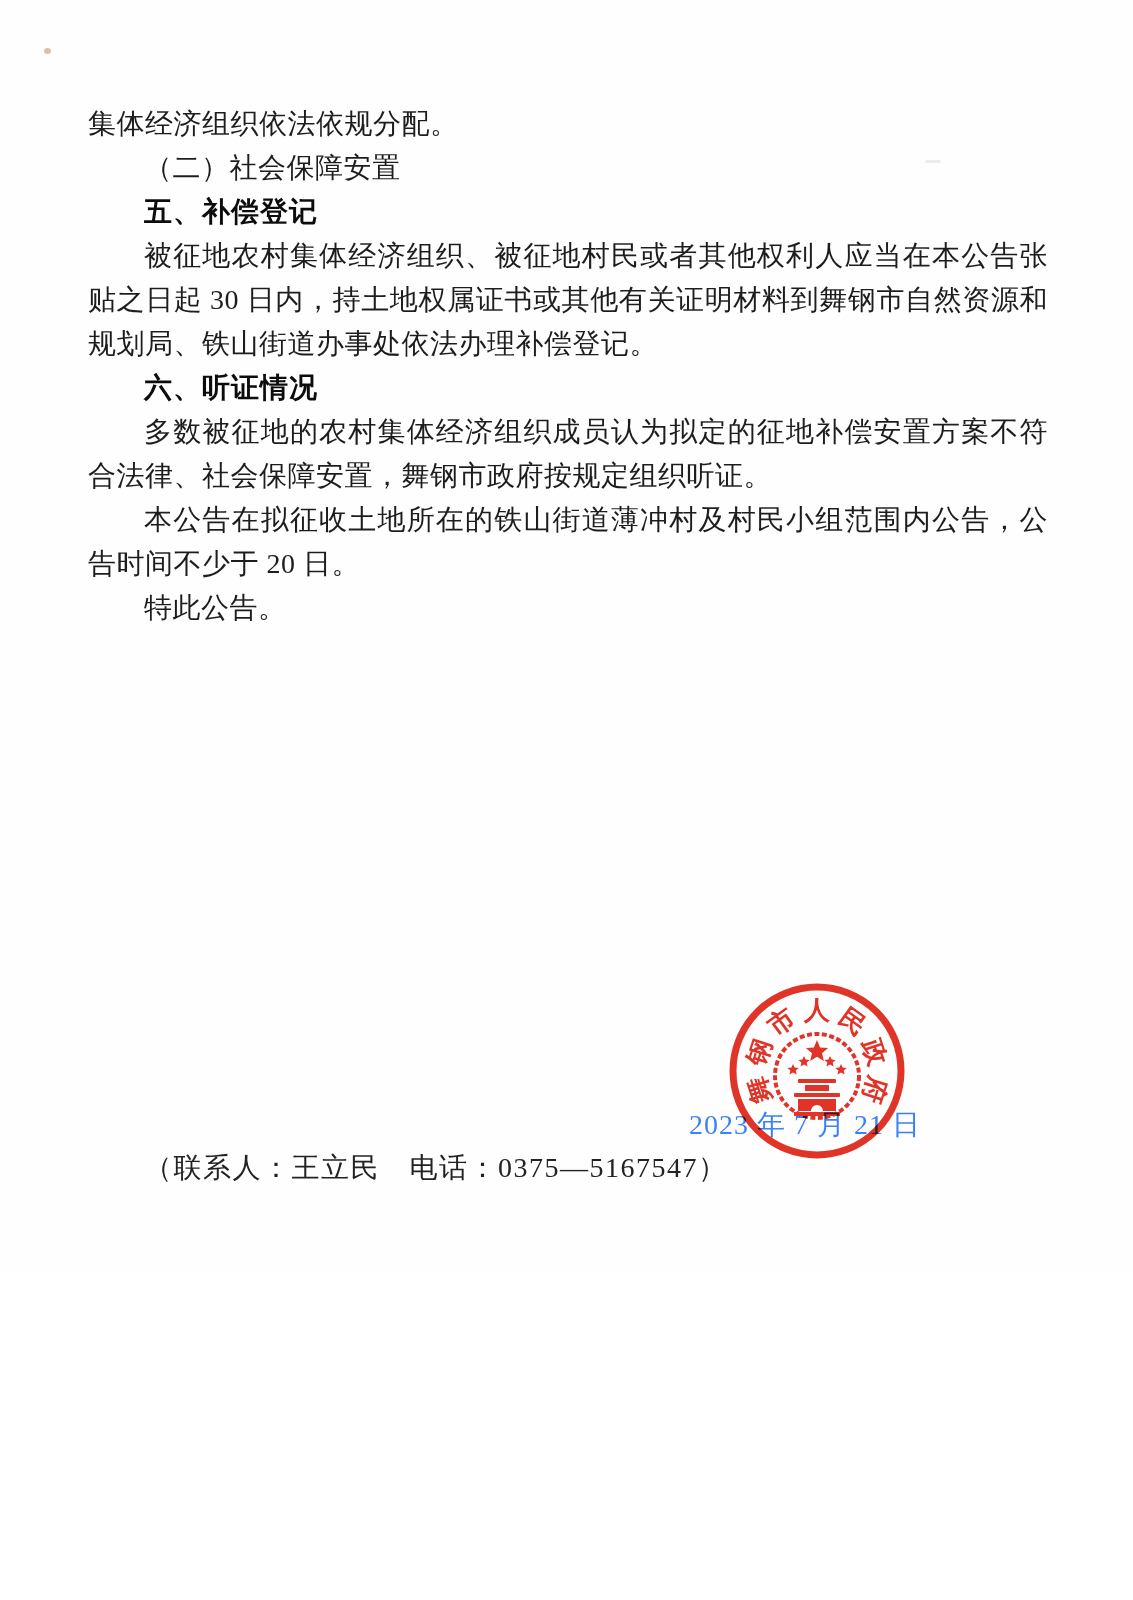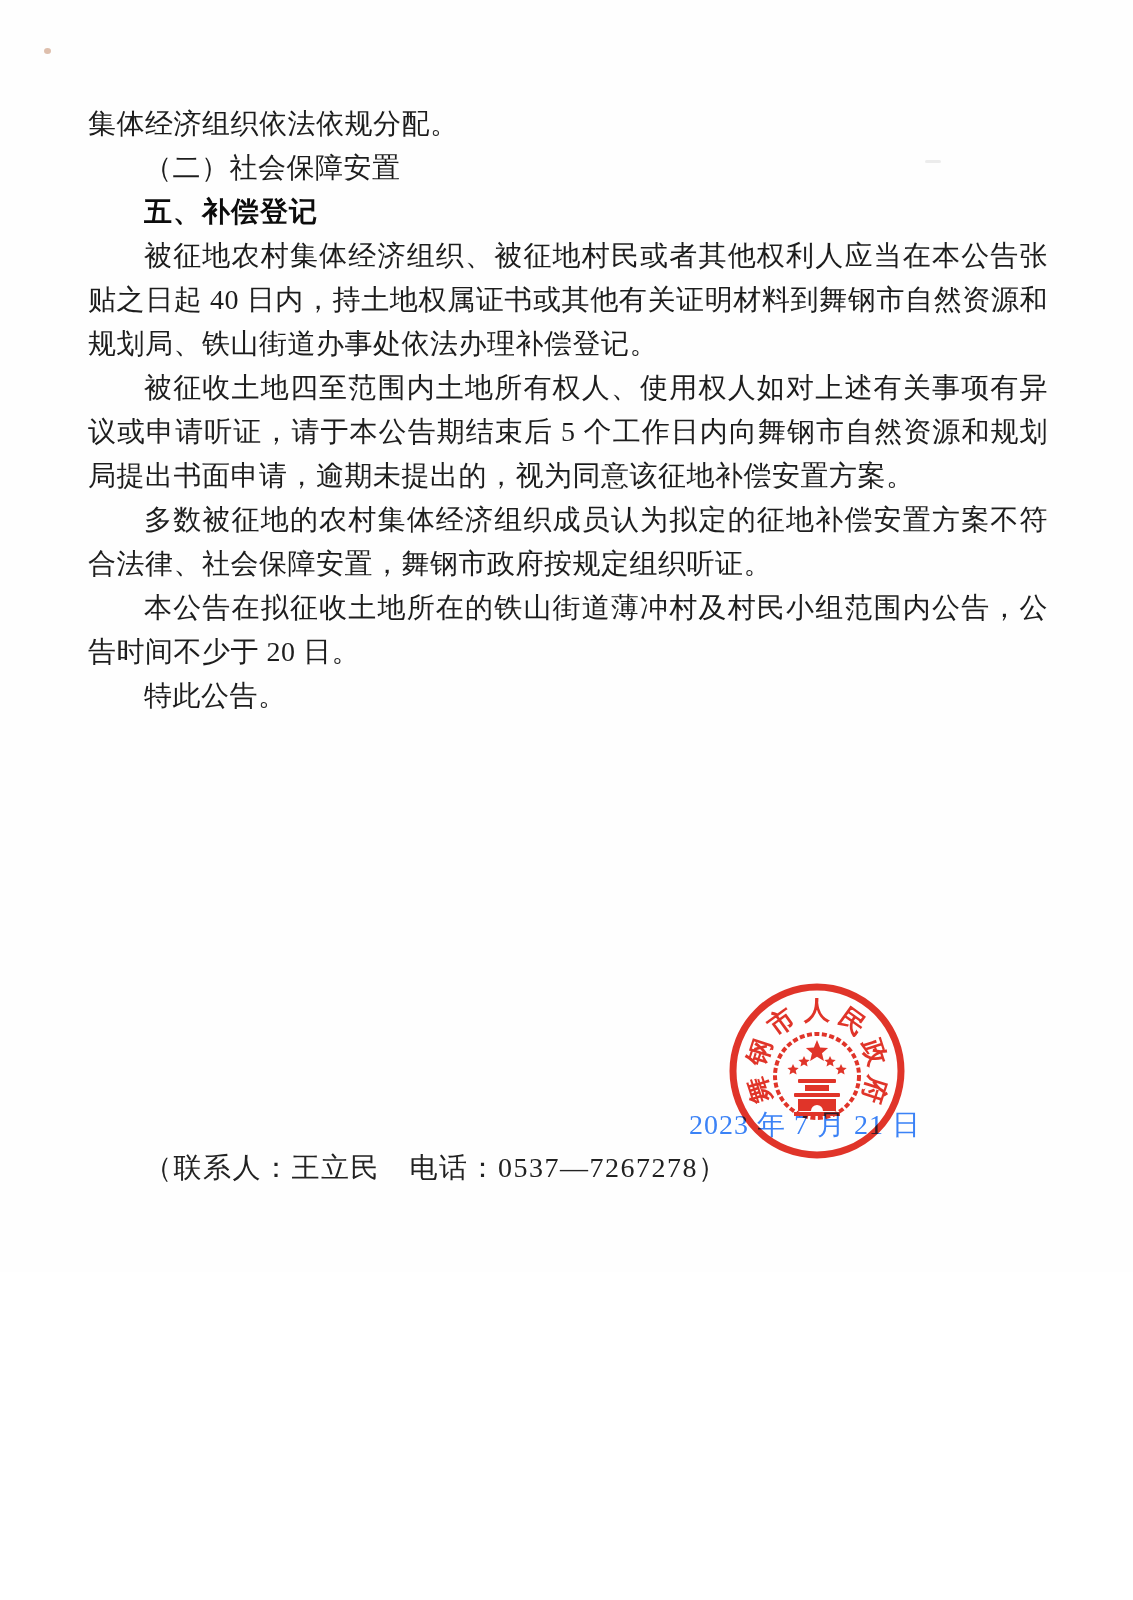--- a/index.html
+++ b/index.html
@@ -77,22 +77,22 @@
 
 <div class="page">
 
   <div class="speck-a"></div>
   <div class="speck-b"></div>
 
   <div class="content">
     <p class="noindent">集体经济组织依法依规分配。</p>
     <p class="indent">（二）社会保障安置</p>
     <p class="heading">五、补偿登记</p>
-    <p class="indent">被征地农村集体经济组织、被征地村民或者其他权利人应当在本公告张贴之日起 40 日内，持土地权属证书或其他有关证明材料到舞钢市自然资源和规划局、铁山街道办事处依法办理补偿登记。</p>
-    <p class="indent">被征收土地四至范围内土地所有权人、使用权人如对上述有关事项有异议或申请听证，请于本公告期结束后 5 个工作日内向舞钢市自然资源和规划局提出书面申请，逾期未提出的，视为同意该征地补偿安置方案。</p>
+    <p class="indent">被征地农村集体经济组织、被征地村民或者其他权利人应当在本公告张贴之日起 30 日内，持土地权属证书或其他有关证明材料到舞钢市自然资源和规划局、铁山街道办事处依法办理补偿登记。</p>
+    <p class="heading">六、听证情况</p>
     <p class="indent">多数被征地的农村集体经济组织成员认为拟定的征地补偿安置方案不符合法律、社会保障安置，舞钢市政府按规定组织听证。</p>
     <p class="indent">本公告在拟征收土地所在的铁山街道薄冲村及村民小组范围内公告，公告时间不少于 20 日。</p>
     <p class="indent">特此公告。</p>
   </div>
 
   <div class="date-line">2023 年 7 月 21 日</div>
 
   <div class="seal">
     <svg viewBox="0 0 182 182" xmlns="http://www.w3.org/2000/svg">
       <g fill="#df2418" stroke="none">
@@ -122,15 +122,15 @@
           <rect x="72" y="99" width="38" height="4" rx="1"></rect>
           <rect x="79" y="105" width="24" height="6"></rect>
           <rect x="68" y="113" width="46" height="4" rx="1"></rect>
           <path d="M72 119 h38 v12 h-13 a6 6 0 0 0 -12 0 h-13 Z"></path>
           <rect x="68" y="132" width="46" height="4"></rect>
         </g>
       </g>
     </svg>
   </div>
 
-  <div class="contact-line">（联系人：王立民　电话：0537—7267278）</div>
+  <div class="contact-line">（联系人：王立民　电话：0375—5167547）</div>
 
 </div>
 
 </body></html>

